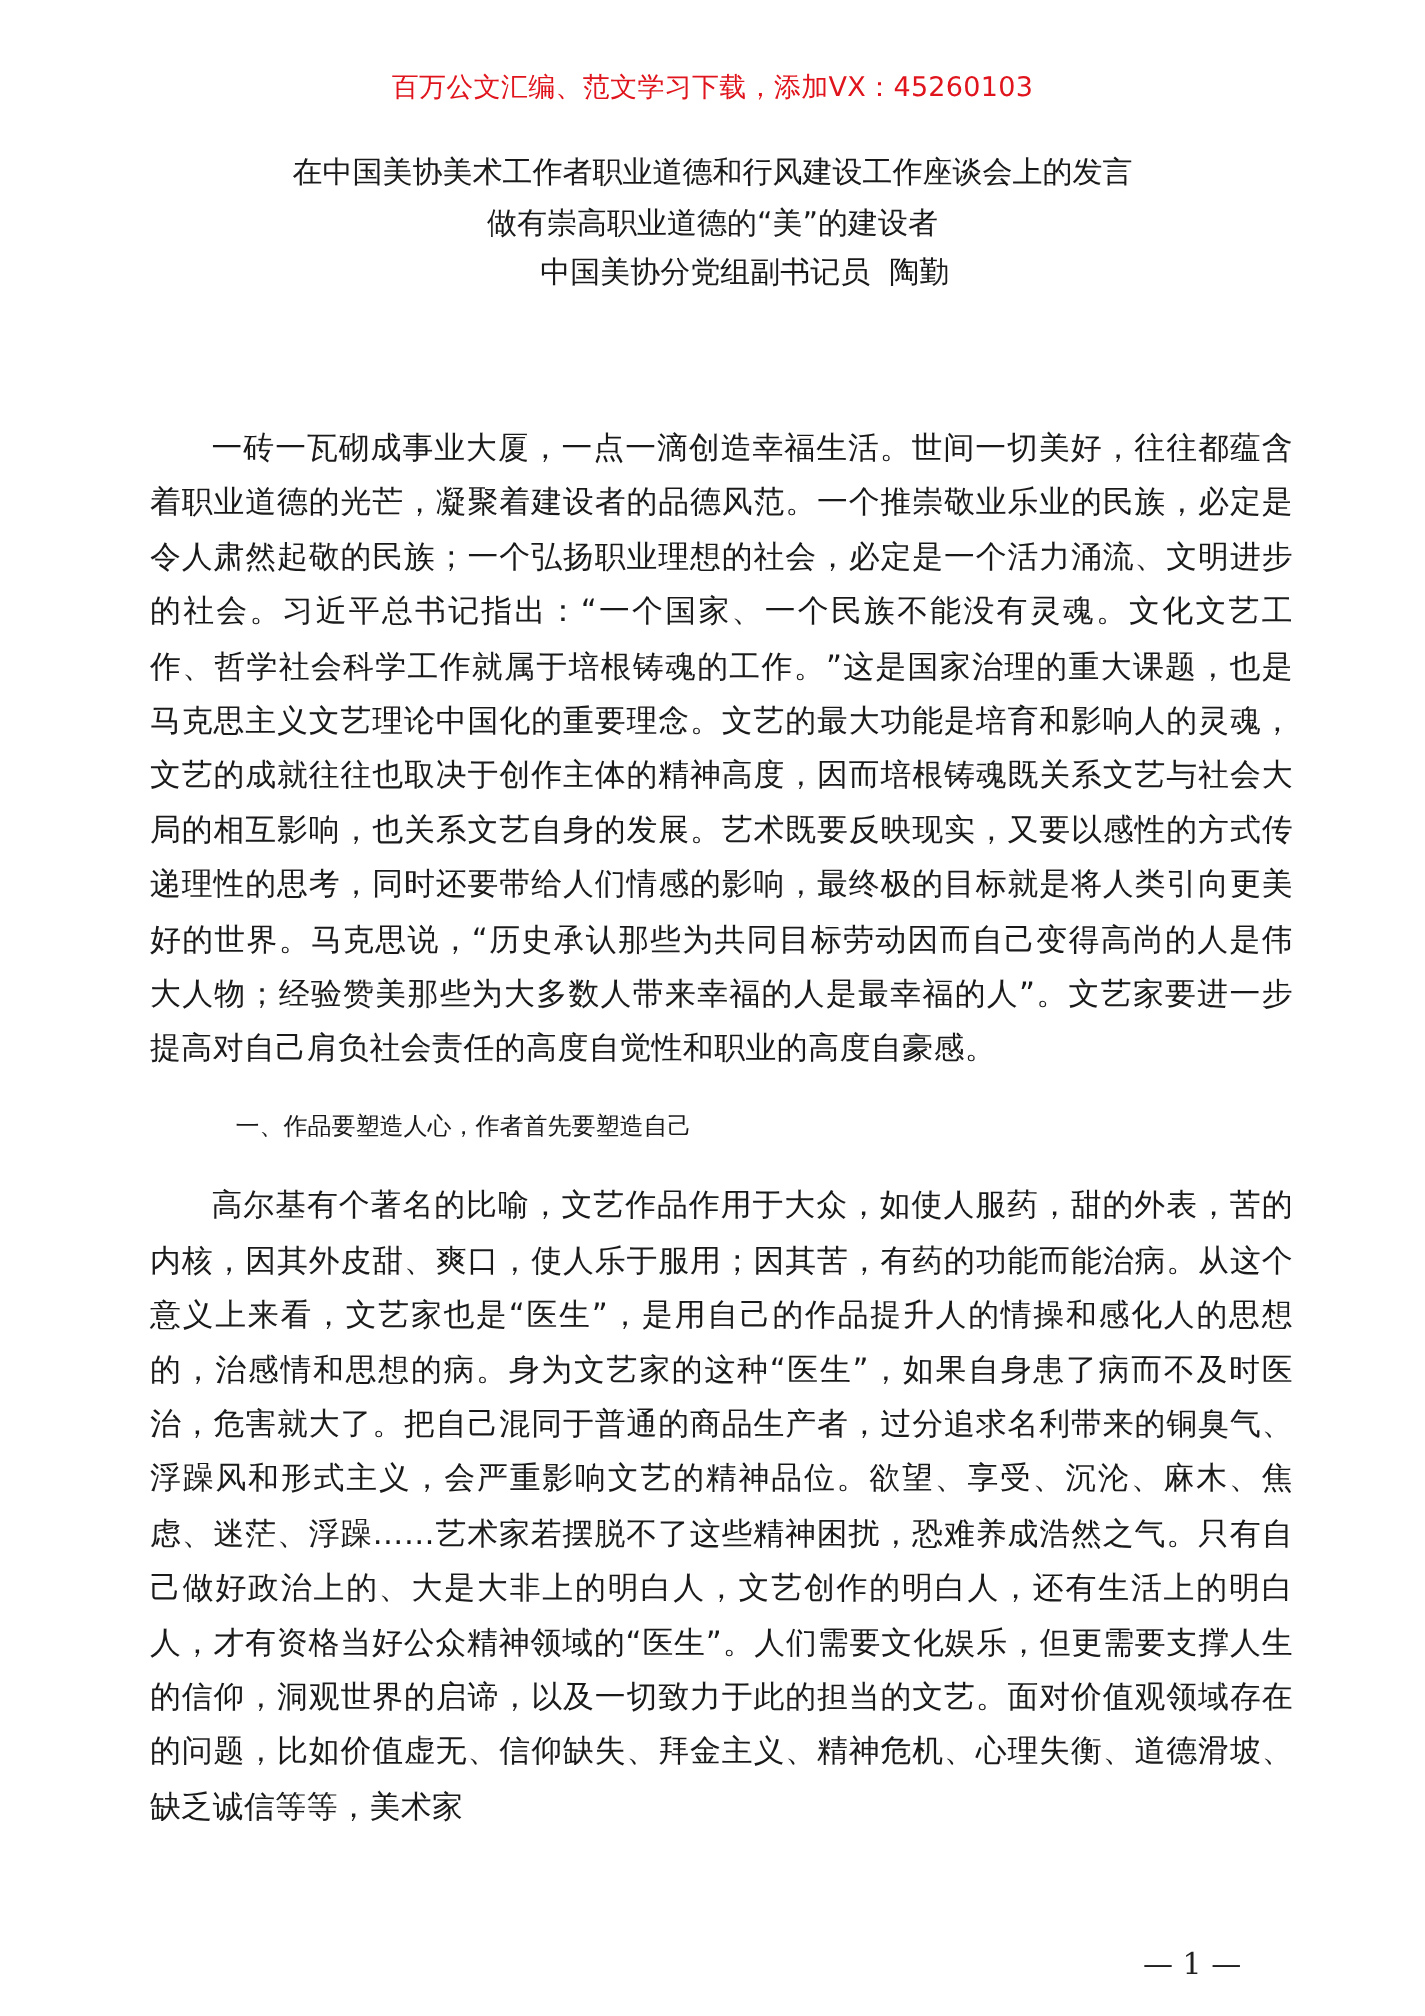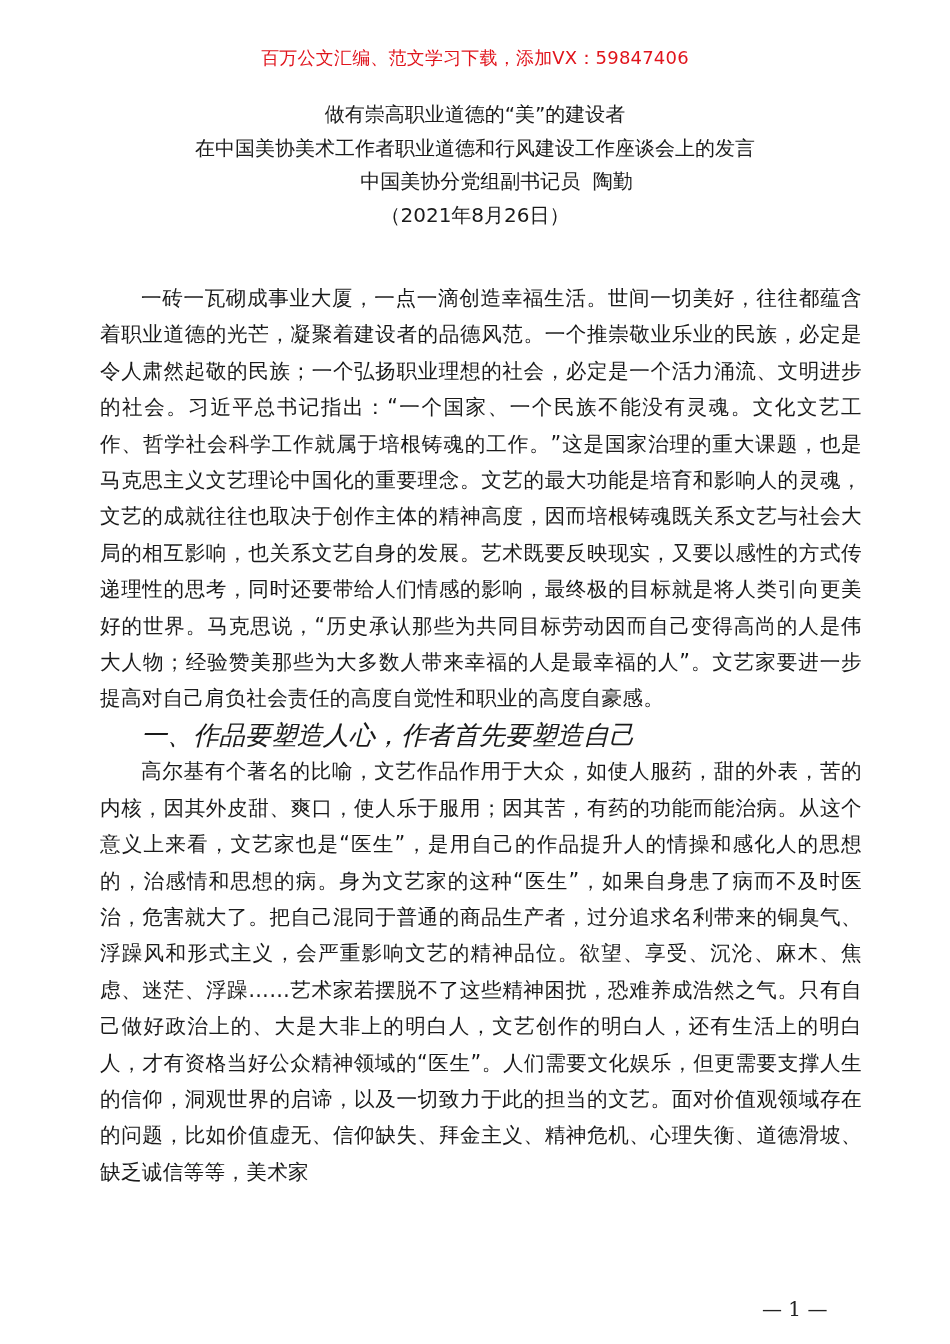--- a/index.html
+++ b/index.html
@@ -6,34 +6,33 @@
   body { width: 950px; height: 1344px; position: relative; overflow: hidden;
          font-family: "DejaVu Sans", "Liberation Sans", sans-serif; color: #1a1a1a; }
   .banner { position: absolute; top: 46px; left: 0; width: 950px; text-align: center;
             font-size: 18px; color: #e0141c; letter-spacing: 0.2px; }
   .title-block { position: absolute; top: 98px; left: 0; width: 950px; text-align: center; }
   .title-line { font-size: 20px; line-height: 33.5px; height: 33.5px; white-space: nowrap; }
   .body-text { position: absolute; top: 280px; left: 100px; width: 762px; }
   .p { font-size: 20.6px; line-height: 36.4px; margin: 0; text-align: justify;
        text-align-last: left; letter-spacing: 0.3px; }
   .indent { text-indent: 41px; }
-  .heading { font-size: 26px; line-height: 36.4px; margin: 0; text-indent: 41px; font-style: italic; }
+  .heading { font-size: 16px; line-height: 36.4px; margin: 16px; text-indent: 41px; }
   .page-num { position: absolute; top: 1297px; left: 762px; font-family: "DejaVu Serif", serif;
               font-size: 20px; color: #222; white-space: nowrap; }
 </style>
 </head>
 <body>
 
-<div class="banner">百万公文汇编、范文学习下载，添加VX：59847406</div>
+<div class="banner">百万公文汇编、范文学习下载，添加VX：45260103</div>
 
 <div class="title-block">
+  <div class="title-line">在中国美协美术工作者职业道德和行风建设工作座谈会上的发言</div>
   <div class="title-line">做有崇高职业道德的“美”的建设者</div>
-  <div class="title-line">在中国美协美术工作者职业道德和行风建设工作座谈会上的发言</div>
   <div class="title-line" style="white-space:pre;margin-left:43px;">中国美协分党组副书记员  陶勤</div>
-  <div class="title-line">（2021年8月26日）</div>
 </div>
 
 <div class="body-text">
   <p class="p indent">一砖一瓦砌成事业大厦，一点一滴创造幸福生活。世间一切美好，往往都蕴含着职业道德的光芒，凝聚着建设者的品德风范。一个推崇敬业乐业的民族，必定是令人肃然起敬的民族；一个弘扬职业理想的社会，必定是一个活力涌流、文明进步的社会。习近平总书记指出：“一个国家、一个民族不能没有灵魂。文化文艺工作、哲学社会科学工作就属于培根铸魂的工作。”这是国家治理的重大课题，也是马克思主义文艺理论中国化的重要理念。文艺的最大功能是培育和影响人的灵魂，文艺的成就往往也取决于创作主体的精神高度，因而培根铸魂既关系文艺与社会大局的相互影响，也关系文艺自身的发展。艺术既要反映现实，又要以感性的方式传递理性的思考，同时还要带给人们情感的影响，最终极的目标就是将人类引向更美好的世界。马克思说，“历史承认那些为共同目标劳动因而自己变得高尚的人是伟大人物；经验赞美那些为大多数人带来幸福的人是最幸福的人”。文艺家要进一步提高对自己肩负社会责任的高度自觉性和职业的高度自豪感。</p>
   <p class="heading">一、作品要塑造人心，作者首先要塑造自己</p>
   <p class="p indent">高尔基有个著名的比喻，文艺作品作用于大众，如使人服药，甜的外表，苦的内核，因其外皮甜、爽口，使人乐于服用；因其苦，有药的功能而能治病。从这个意义上来看，文艺家也是“医生”，是用自己的作品提升人的情操和感化人的思想的，治感情和思想的病。身为文艺家的这种“医生”，如果自身患了病而不及时医治，危害就大了。把自己混同于普通的商品生产者，过分追求名利带来的铜臭气、浮躁风和形式主义，会严重影响文艺的精神品位。欲望、享受、沉沦、麻木、焦虑、迷茫、浮躁……艺术家若摆脱不了这些精神困扰，恐难养成浩然之气。只有自己做好政治上的、大是大非上的明白人，文艺创作的明白人，还有生活上的明白人，才有资格当好公众精神领域的“医生”。人们需要文化娱乐，但更需要支撑人生的信仰，洞观世界的启谛，以及一切致力于此的担当的文艺。面对价值观领域存在的问题，比如价值虚无、信仰缺失、拜金主义、精神危机、心理失衡、道德滑坡、缺乏诚信等等，美术家</p>
 </div>
 
 <div class="page-num">— 1 —</div>
 

